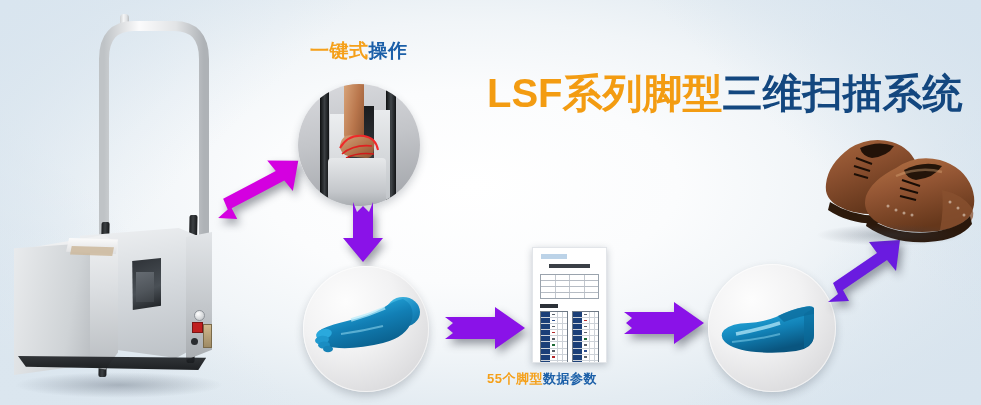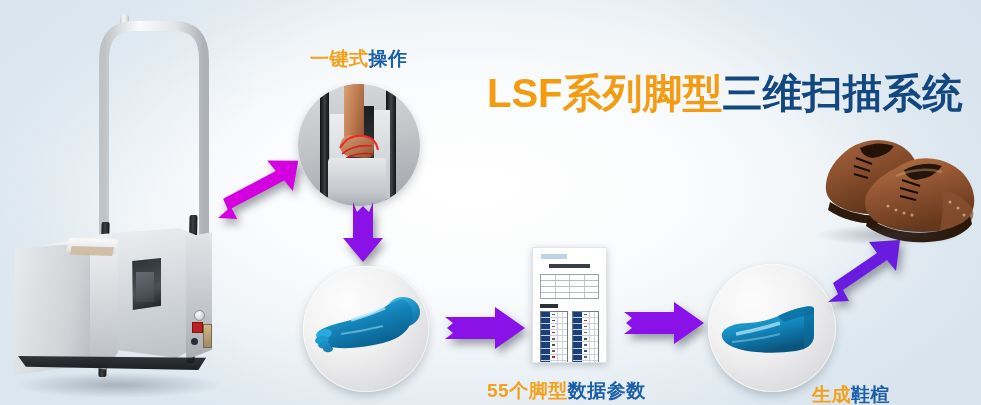--- a/index.html
+++ b/index.html
@@ -13,21 +13,21 @@
       radial-gradient(ellipse 62% 70% at 48% 46%, #ffffff 0%, #fbfcfd 34%, #f1f5f8 58%, #e4ecf2 78%, #dae5ee 100%);
   }
   #stage:before{
     content:"";position:absolute;inset:0;
     background:linear-gradient(135deg,#d9e5ef 0%,rgba(217,229,239,0) 26%),
                linear-gradient(225deg,#d6e3ee 0%,rgba(214,227,238,0) 24%),
                linear-gradient(45deg,#dbe6ef 0%,rgba(219,230,239,0) 22%),
                linear-gradient(315deg,#d8e4ee 0%,rgba(216,228,238,0) 22%);
     pointer-events:none;
   }
-  .lbl{position:absolute;white-space:nowrap;font-weight:bold;letter-spacing:.5px;margin-top:8px;}
+  .lbl{position:absolute;white-space:nowrap;font-weight:bold;letter-spacing:.5px;}
   .o{color:#F5A01A;}
   .b{color:#1B5FA8;}
   .title{position:absolute;left:487px;top:66px;font-size:40px;font-weight:bold;letter-spacing:0px;}
   .title .o{color:#F39C12;}
   .title .b{color:#13477F;}
 
   
   .circ{
     position:absolute;border-radius:50%;overflow:hidden;
     background:radial-gradient(circle at 34% 28%,#fdfdfd 0%,#f2f2f3 40%,#dcdcde 78%,#c9cacd 100%);
@@ -434,21 +434,21 @@
             <div class="c2">
               <div class="ink"></div>
             </div>
             <div class="c3"></div>
           </div>
 
       </div>
     </div>
   </div>
 
-  <div class="lbl" style="left:487px;top:370px;font-size:19px;">
+  <div class="lbl" style="left:487px;top:370px;font-size:13px;">
     <span class="o">55个脚型</span><span class="b">数据参数</span>
   </div>
 
   <svg class="arw" style="left:622px;top:298px;" width="84" height="50" viewBox="0 0 84 50">
     <path d="M2,14 L10,20 L4,25 L10,30 L2,36 L52,36 L52,46 L82,25 L52,4 L52,14 Z" fill="#8A12E8"></path>
   </svg>
 
   <div class="circ" style="left:708px;top:264px;width:128px;height:128px;">
     <svg style="position:absolute;left:10px;top:40px;" width="110" height="56" viewBox="0 0 110 56">
       <defs>
@@ -464,23 +464,20 @@
 
       <path d="M60,12 Q74,5 86,3 Q94,1 96,4 L96,10 Q82,12 66,18 Z" fill="#0d6d9d" opacity=".8"></path>
 
       <path d="M96,4 L96,31 Q96,40 86,44 L86,10 Z" fill="#0b6b9b" opacity=".65"></path>
 
       <path d="M18,30 Q40,26 62,19" fill="none" stroke="#bdeefc" stroke-width="3.6" opacity=".7"></path>
       <path d="M14,38 Q38,36 62,30" fill="none" stroke="#9ae2f8" stroke-width="2" opacity=".45"></path>
     </svg>
   </div>
 
-  <div class="lbl" style="left:812px;top:374px;font-size:19px;">
-    <span class="o">生成</span><span class="b">鞋楦</span>
-  </div>
 
   <svg class="arw" style="left:822px;top:232px;" width="84" height="82" viewBox="0 0 84 82">
     <path d="M6,70 L16,62 L11,51 L55,21 L47,10 L78,8 L74,39 L65,28 L21,58 L27,69 Z" fill="#6A1BE0"></path>
   </svg>
 
 
   <div class="shoeWrap">
     <div class="shadowEl" style="left:16px;top:96px;width:150px;height:22px;"></div>
     <svg width="181" height="132" viewBox="0 0 181 132">
       <defs>

